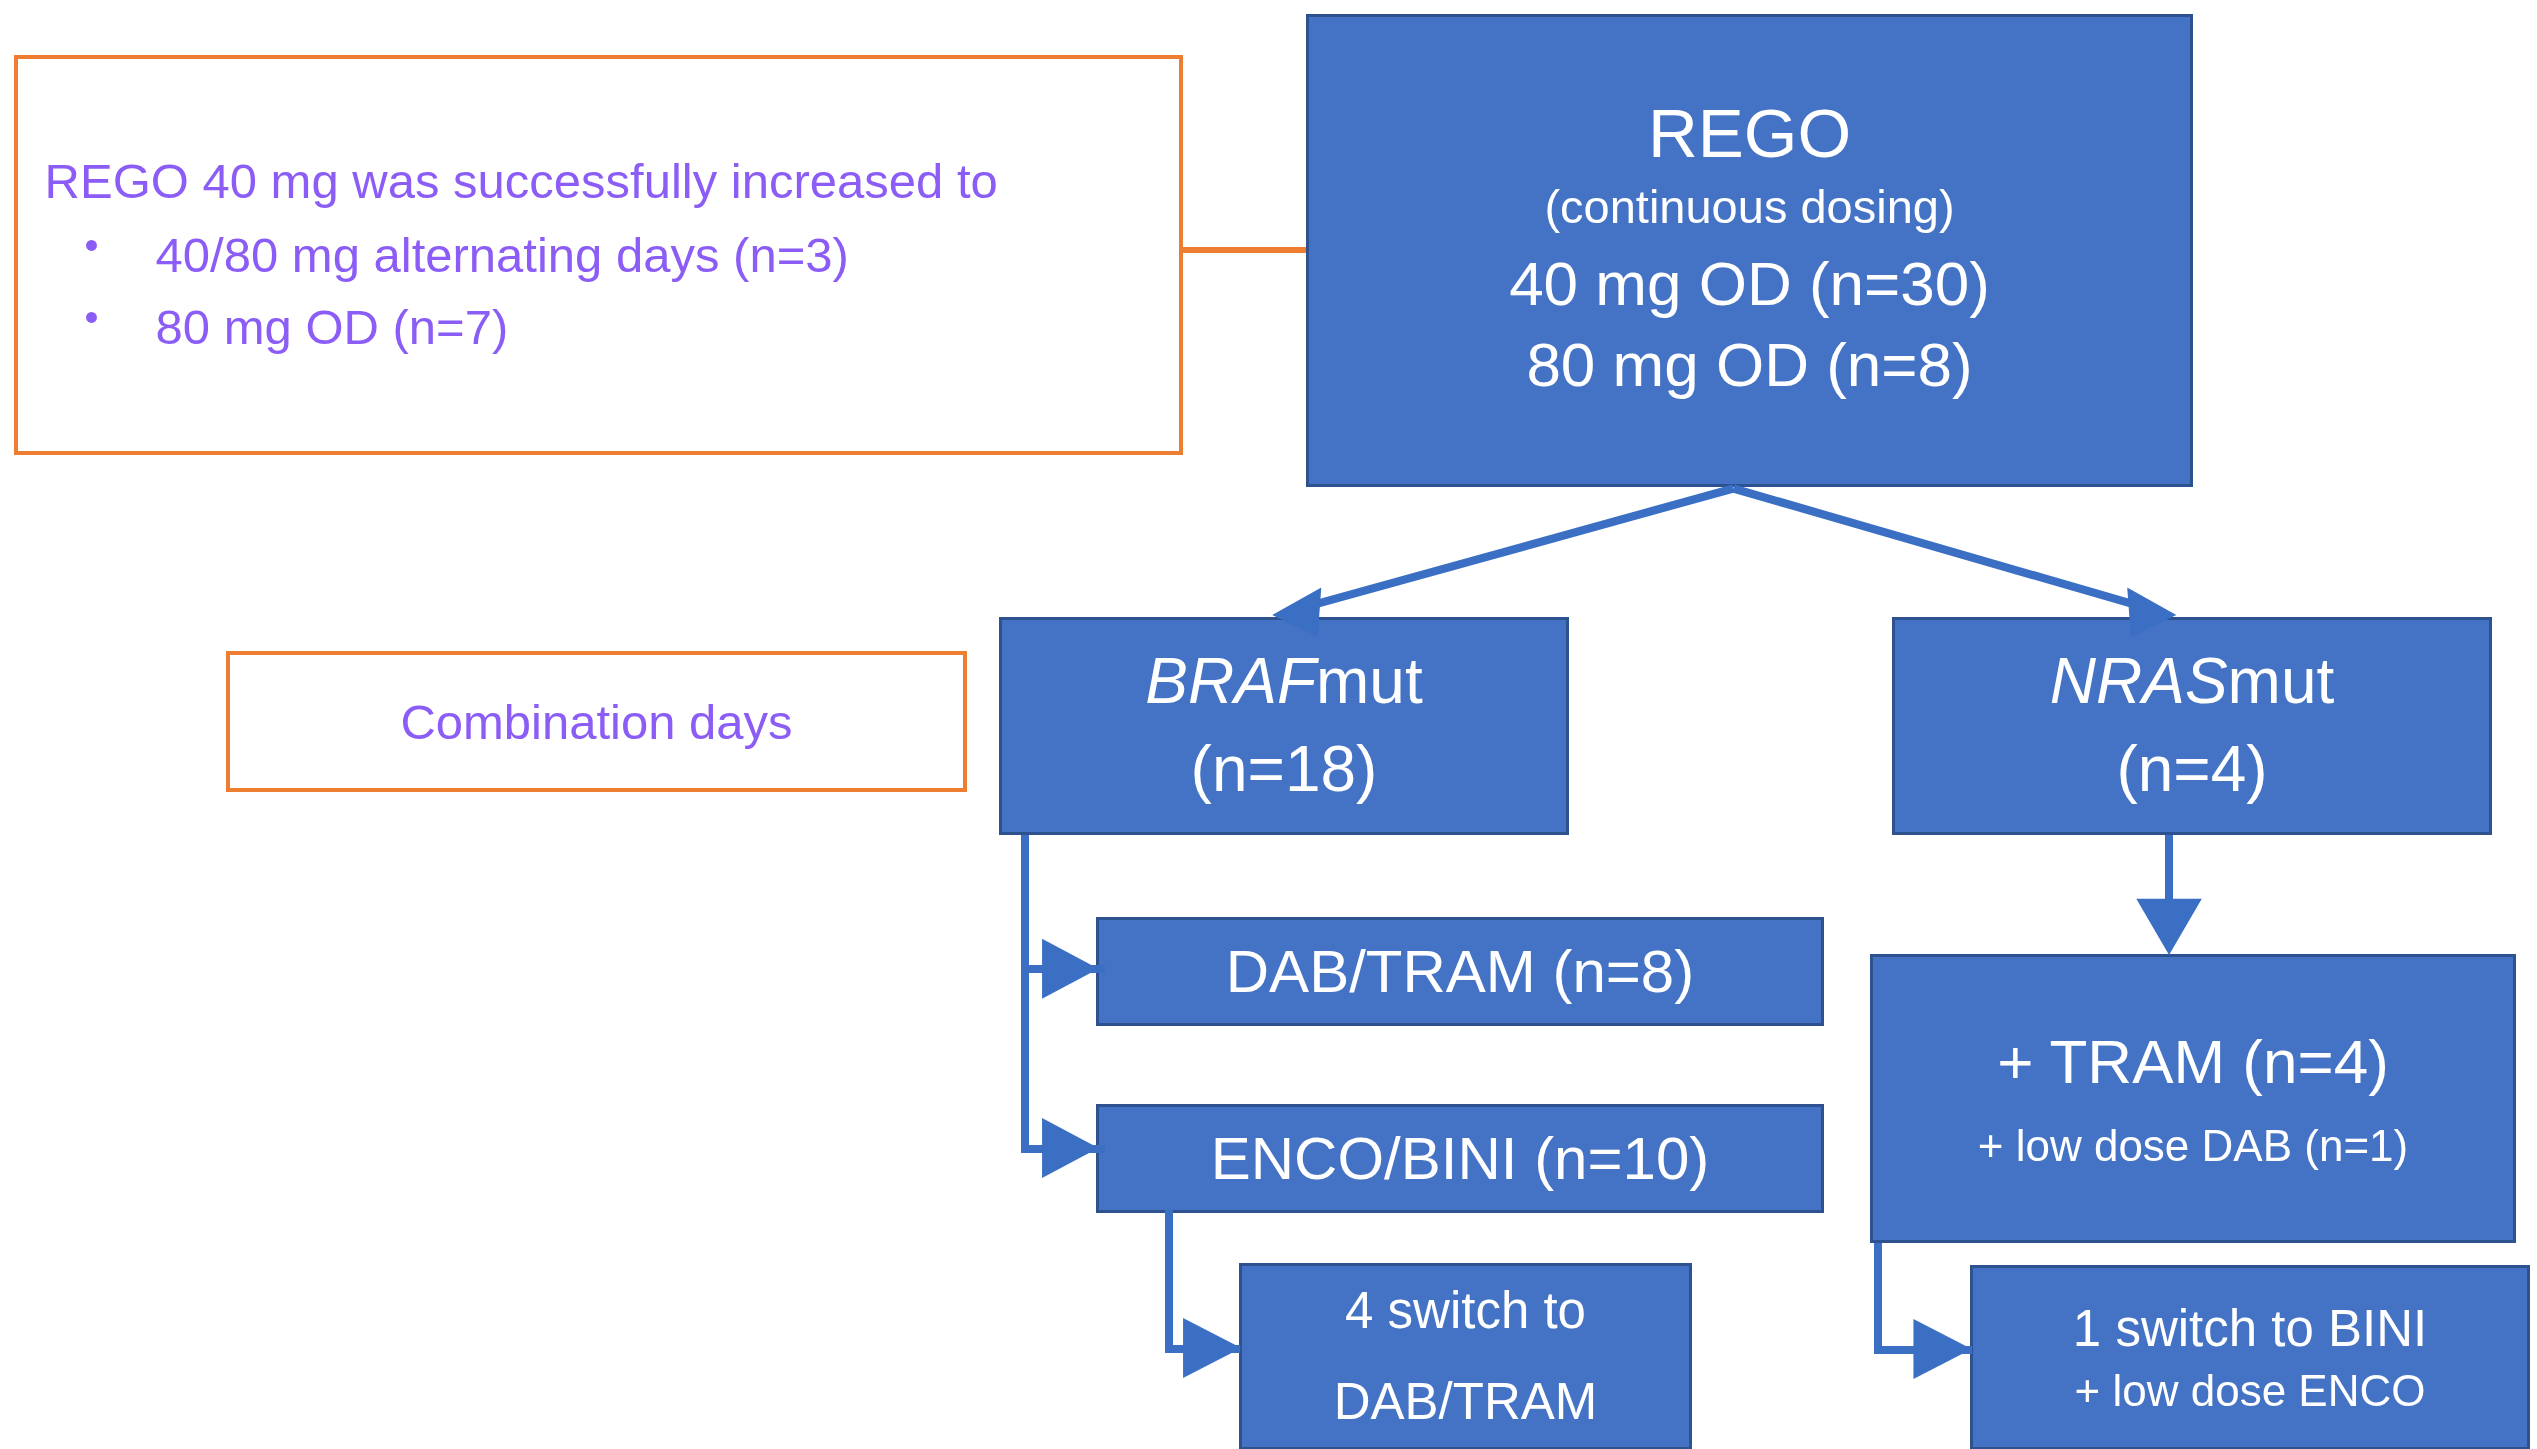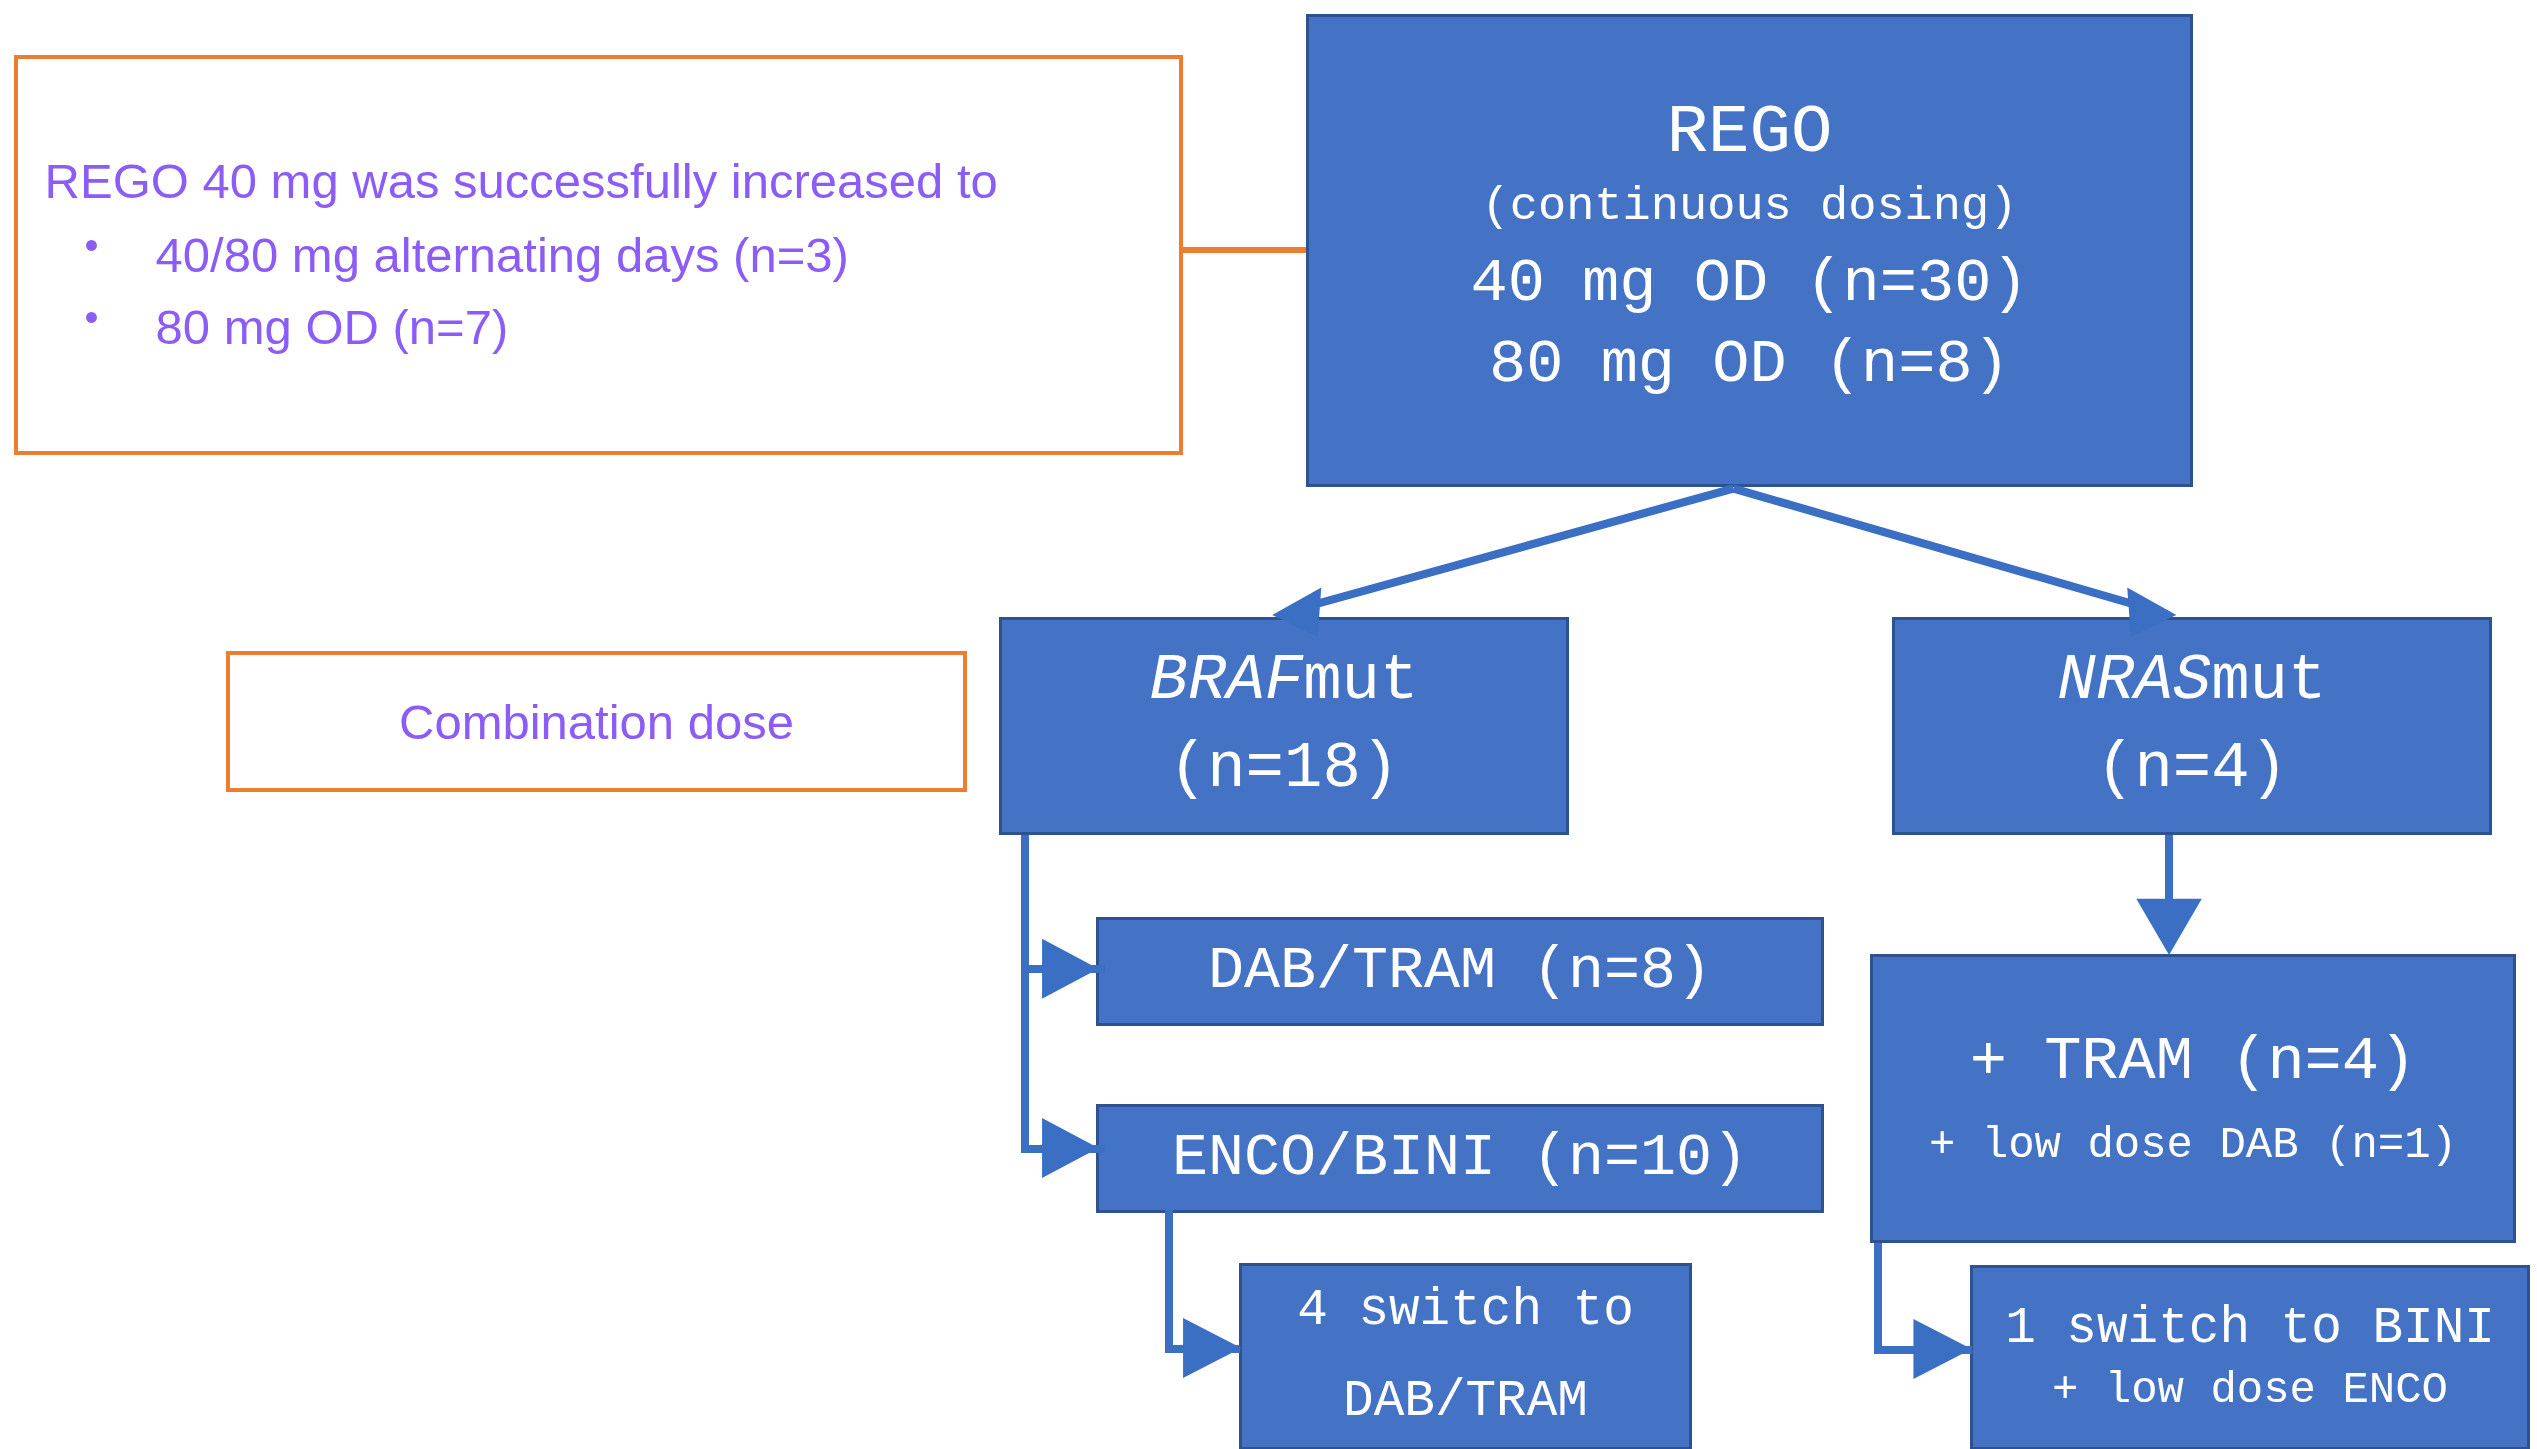--- a/index.html
+++ b/index.html
@@ -7,21 +7,21 @@
        font-family:"Liberation Sans","DejaVu Sans",sans-serif;}
   #stage{position:absolute;left:0;top:0;width:2538px;height:1449px;}
 
   .box{position:absolute;box-sizing:border-box;display:flex;
        flex-direction:column;align-items:center;justify-content:center;
        text-align:center;}
 
   
   .blue{background:#4472C4;border:3.6px solid #2E528F;color:#ffffff;
         line-height:1.12;}
-  .blue .ln{display:block;white-space:nowrap;font-family:Liberation Mono, monospace;}
+  .blue .ln{display:block;white-space:nowrap;}
 
   
   .orange{background:#ffffff;border:4.5px solid #ED7D31;color:#8b5cf6;}
 
   
   .conn{position:absolute;background:#3A6FC4;}
   svg.arrows{position:absolute;left:0;top:0;width:2538px;height:1449px;
              overflow:visible;pointer-events:none;}
 
   
@@ -94,21 +94,21 @@
   </div>
 
   <div class="box blue" id="rego-box">
     <span class="ln l1">REGO</span>
     <span class="ln l2">(continuous dosing)</span>
     <span class="ln l3">40 mg OD (n=30)</span>
     <span class="ln l4">80 mg OD (n=8)</span>
   </div>
 
   <div class="box orange" id="callout-combo">
-    <span class="txt">Combination dose</span>
+    <span class="txt">Combination days</span>
   </div>
 
   <div class="box blue mutbox" id="braf-box">
     <span class="ln l1"><i class="gene">BRAF</i><span>mut</span></span>
     <span class="ln l2">(n=18)</span>
   </div>
 
   <div class="box blue mutbox" id="nras-box">
     <span class="ln l1"><i class="gene">NRAS</i><span>mut</span></span>
     <span class="ln l2">(n=4)</span>

